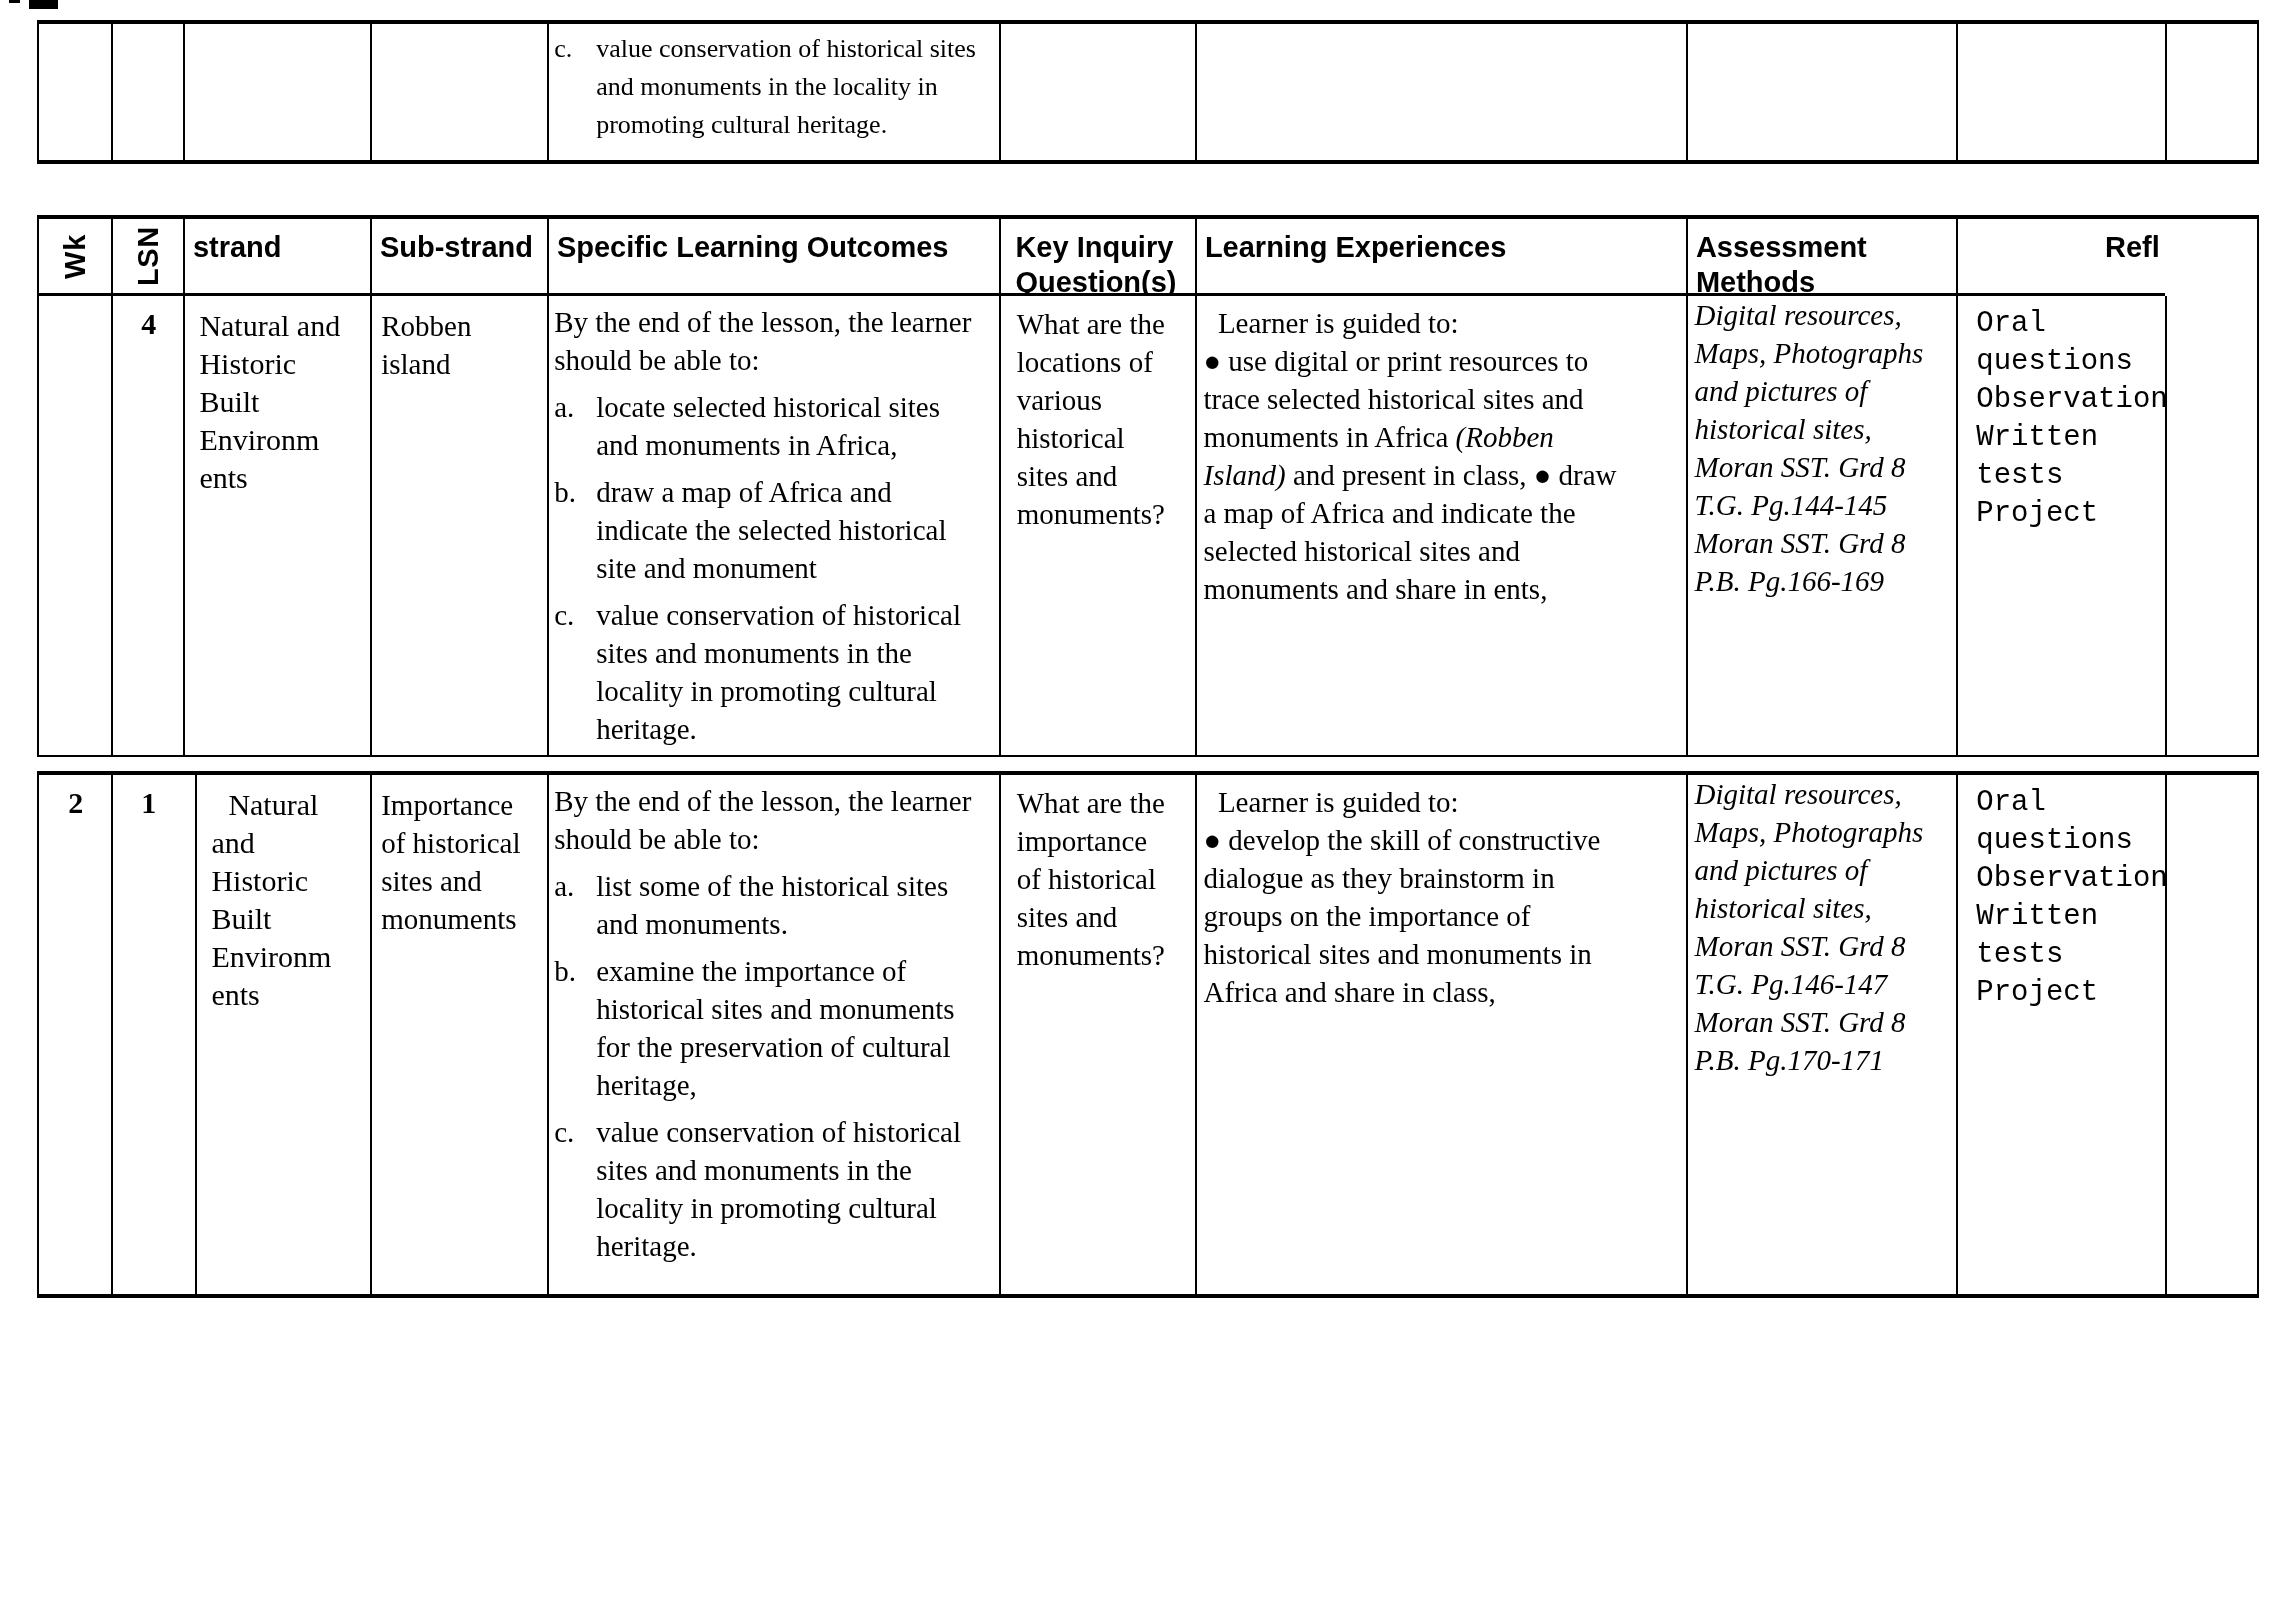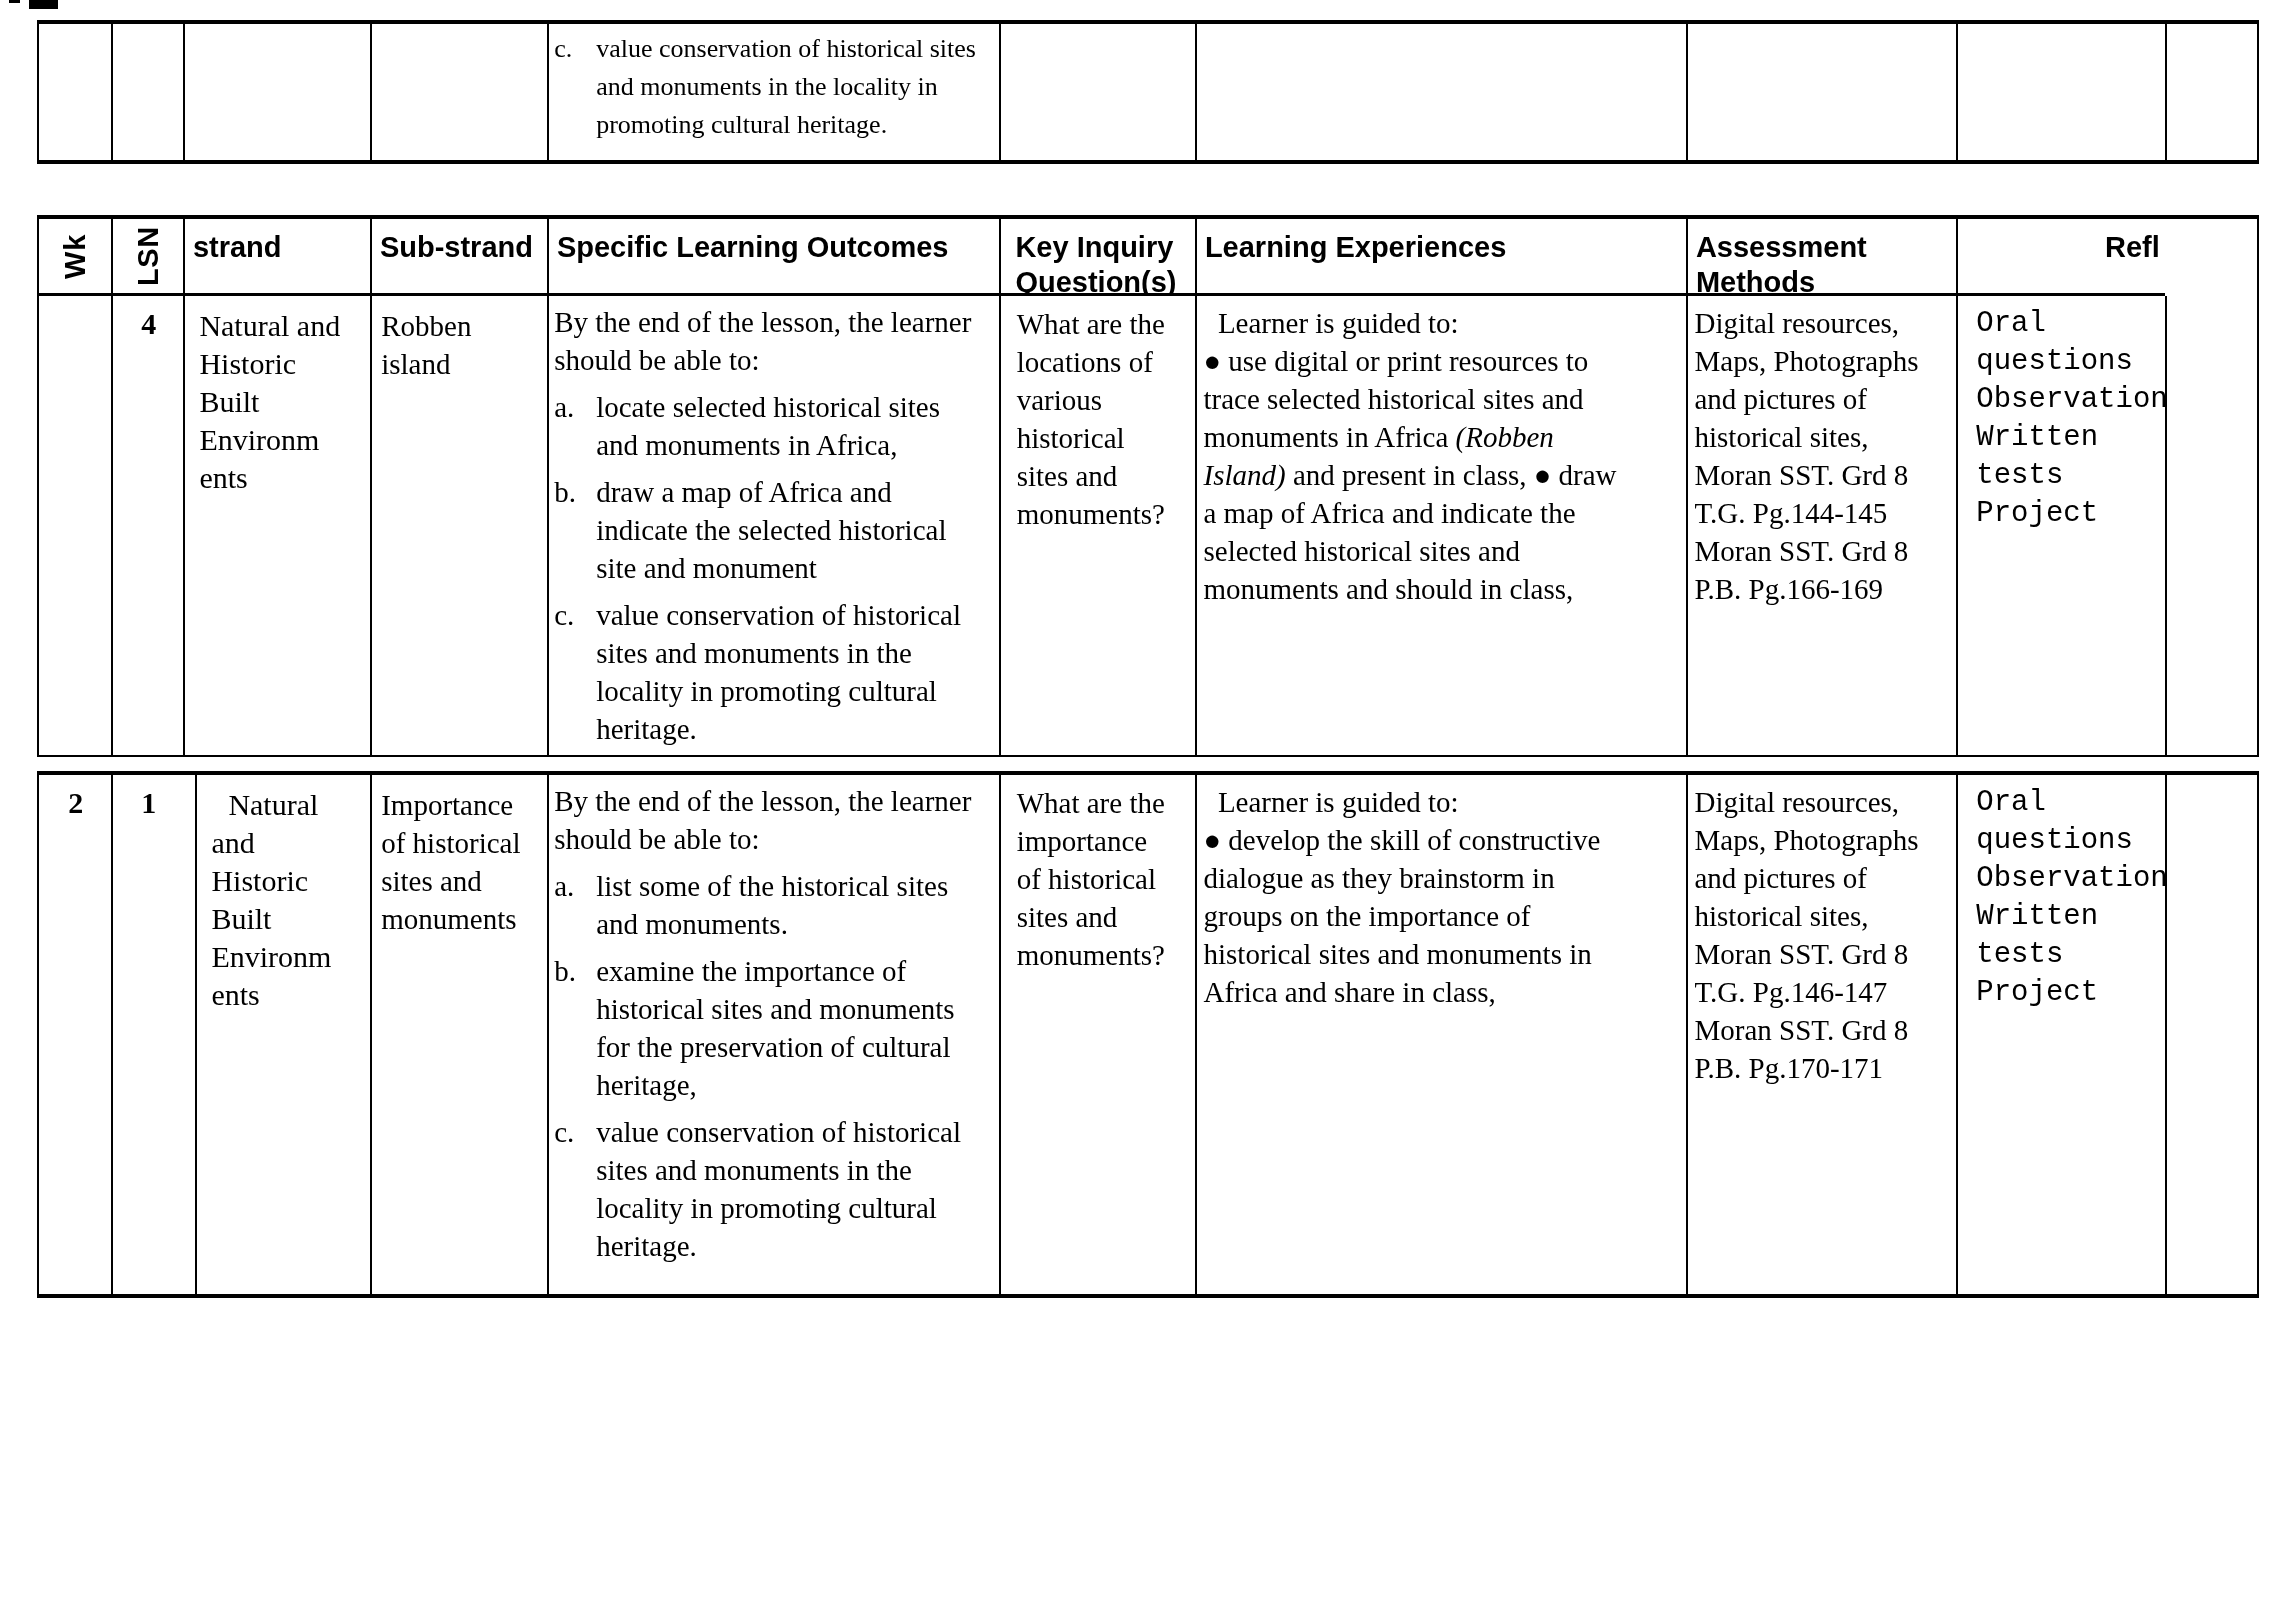--- a/index.html
+++ b/index.html
@@ -43,21 +43,21 @@
   .hc-kiq  { padding-left:14.4px; }
   .hc-refl { text-align:right; padding-left:2.6px; }
   
   .c-num    { text-align:center; font-weight:700; font-size:30px; padding-top:9.2px; }
   .c-strand { font-weight:400; font-size:30px; padding-left:14.4px; padding-top:10.5px; }
   .c-strand.indent1 { text-indent:17px;margin-left:12px; }
   .c-sub    { padding-left:9.2px; padding-top:10.5px; }
   .c-slo    { padding:6.5px 3.9px 0 5.2px; white-space:normal; }
   .c-kiq    { padding-left:15.7px; padding-top:9.2px; }
   .c-le     { padding-left:6.5px; padding-top:7.9px; white-space:normal; }
-  .c-lr     { padding-left:6.5px; padding-top:8px; }
+  .c-lr     { padding-left:6.5px; padding-top:0;font-style:italic; }
   .c-am     { padding-left:18.3px; padding-top:9.2px;font-family:Liberation Mono, monospace; }
   .intro    { white-space:pre-line; }
   .li       { display:flex; margin-top:9.2px; }
   .li .lab  { flex:0 0 42px; }
   .li .txt  { flex:1; white-space:pre-line; }
   .carry .li { margin-top:0; }
   .carry .txt, .carry .lab { font-size:26px; }
   .exp-intro { white-space:pre-line; text-indent:14.4px; }
   .exp-body  { white-space:pre-line; }
   .it { font-style:italic; }
@@ -146,21 +146,21 @@
 sites and
 monuments?</div>
       <div class="cell c-le">
         <div class="exp-intro">Learner is guided to:</div>
         <div class="exp-body"><span>● use digital or print resources to
 trace selected historical sites and
 monuments in Africa </span><span class="it">(Robben
 Island)</span><span> and present in class, ● draw
 a map of Africa and indicate the
 selected historical sites and
-monuments and should in class,</span></div>
+monuments and share in ents,</span></div>
       </div>
       <div class="cell c-lr">Digital resources,
 Maps, Photographs
 and pictures of
 historical sites,
 Moran SST. Grd 8
 T.G. Pg.144-145
 Moran SST. Grd 8
 P.B. Pg.166-169</div>
       <div class="cell c-am">Oral

